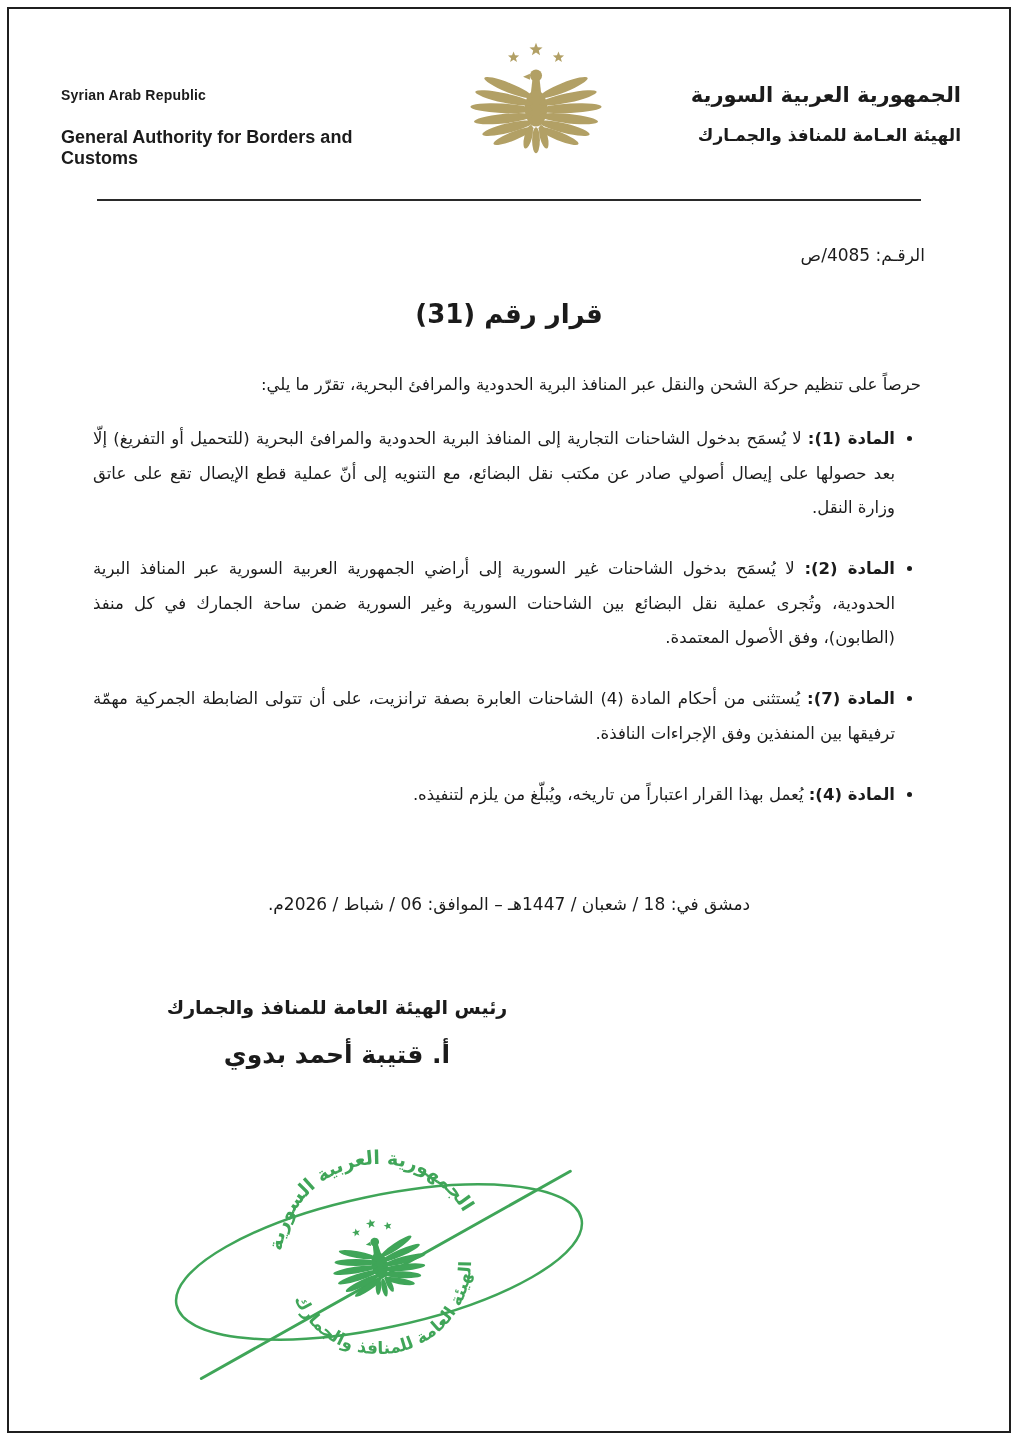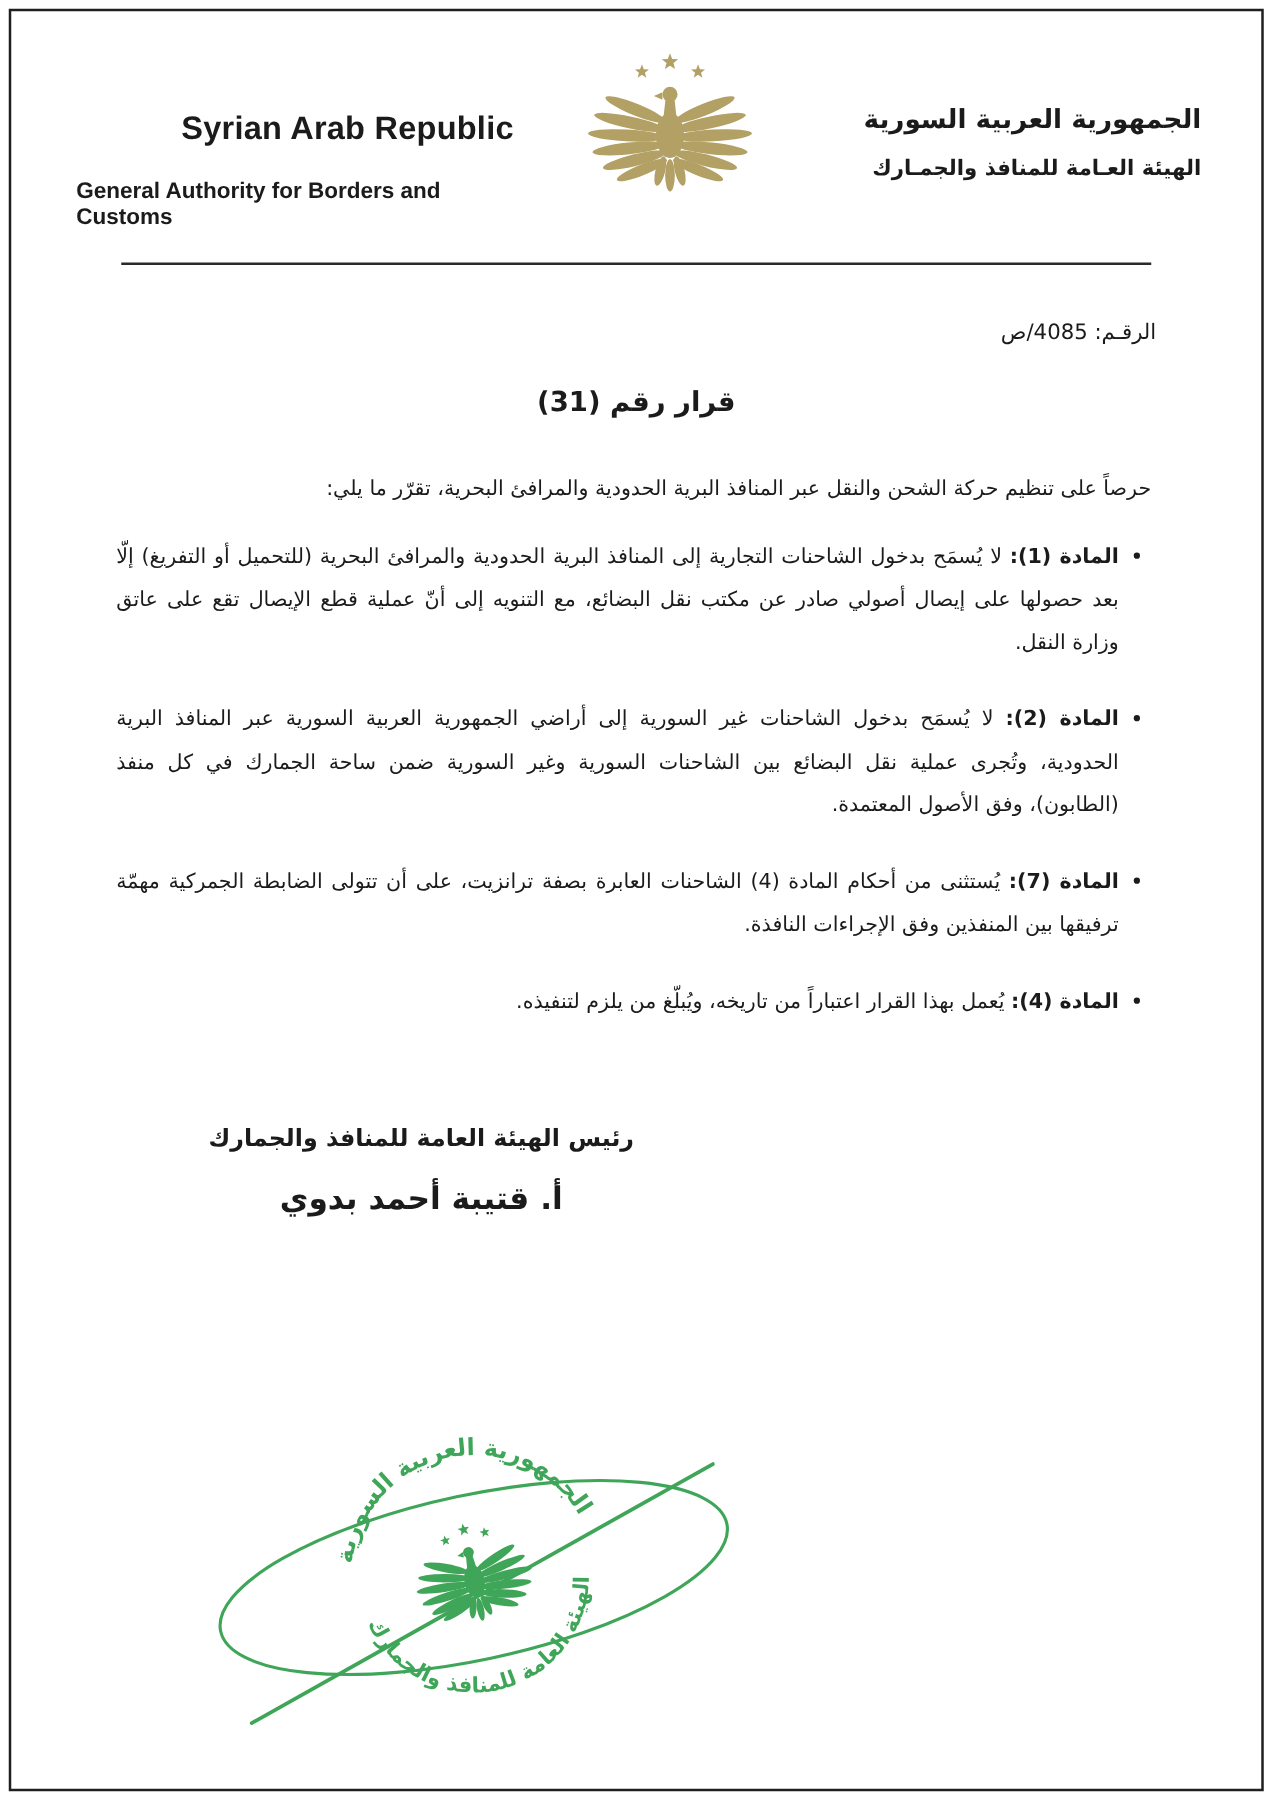--- a/index.html
+++ b/index.html
@@ -9,31 +9,31 @@
   }
   .frame{
     position:absolute;inset:7px;border:2px solid #1f1f1f;background:#fff;
   }
   
   .header{
     display:flex;justify-content:space-between;align-items:flex-start;
     padding:30px 48px 0 52px;
   }
   .en-block{padding-top:48px;width:350px;font-family:"Liberation Sans","DejaVu Sans",sans-serif;}
-  .en-title{font-size:26px;font-weight:bold;letter-spacing:.2px;text-align:right;}
+  .en-title{font-size:14px;font-weight:bold;letter-spacing:.2px;}
   .en-sub{font-size:18px;font-weight:bold;margin-top:24px;}
   .emblem{width:190px;flex:0 0 auto;}
   .ar-block{direction:rtl;text-align:right;padding-top:44px;width:300px;}
   .ar-title{font-size:21px;font-weight:bold;}
   .ar-sub{font-size:17px;font-weight:bold;margin-top:18px;}
   .rule{margin:26px 88px 0 88px;border-top:2.5px solid #2a2a2a;}
   
   .doc{direction:rtl;text-align:right;padding:0 84px 0 84px;font-size:16.5px;}
   .ref{margin-top:44px;font-size:17px;}
-  .decision-title{text-align:center;font-size:22px;font-weight:bold;margin:34px 0 0 0;}
+  .decision-title{text-align:center;font-size:26px;font-weight:bold;margin:34px 0 0 0;}
   .intro{margin:40px 4px 0 0;line-height:1.9;}
   .articles{margin:22px 0 0 0;padding:0 30px 0 0;list-style:disc outside;}
   .articles li{
     margin-bottom:27px;line-height:2.08;text-align:justify;
   }
   .article-label{font-weight:bold;}
   .date-line{text-align:center;margin-top:82px;font-size:17px;}
   .signature{width:520px;margin-top:82px;margin-right:0;text-align:center;direction:rtl;}
   .sig-title{font-size:19px;font-weight:bold;}
   .sig-name{font-size:25px;font-weight:bold;margin-top:22px;}
@@ -117,20 +117,21 @@
       <li>
         <span class="article-label">المادة (7):</span>
         <span>يُستثنى من أحكام المادة (4) الشاحنات العابرة بصفة ترانزيت، على أن تتولى الضابطة الجمركية مهمّة ترفيقها بين المنفذين وفق الإجراءات النافذة.</span>
       </li>
       <li>
         <span class="article-label">المادة (4):</span>
         <span>يُعمل بهذا القرار اعتباراً من تاريخه، ويُبلّغ من يلزم لتنفيذه.</span>
       </li>
     </ul>
 
+    <div class="date-line">دمشق في: 18 / شعبان / 1447هـ – الموافق: 06 / شباط / 2026م.</div>
 
     <div class="signature">
       <div class="sig-title">رئيس الهيئة العامة للمنافذ والجمارك</div>
       <div class="sig-name">أ. قتيبة أحمد بدوي</div>
     </div>
   </div>
 
   <div class="stamp">
     <svg viewBox="0 0 440 270" width="440" height="270" xmlns="http://www.w3.org/2000/svg">
       <g transform="rotate(-12 220 135)" stroke="none">

